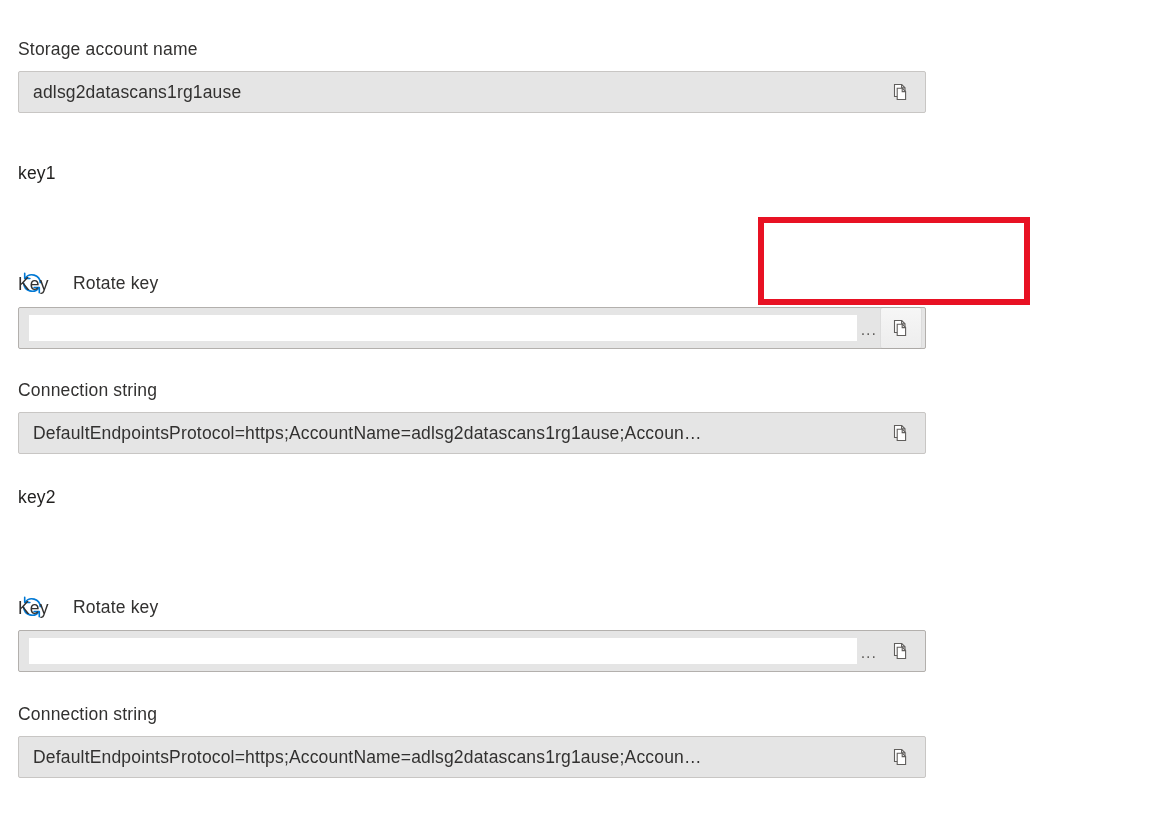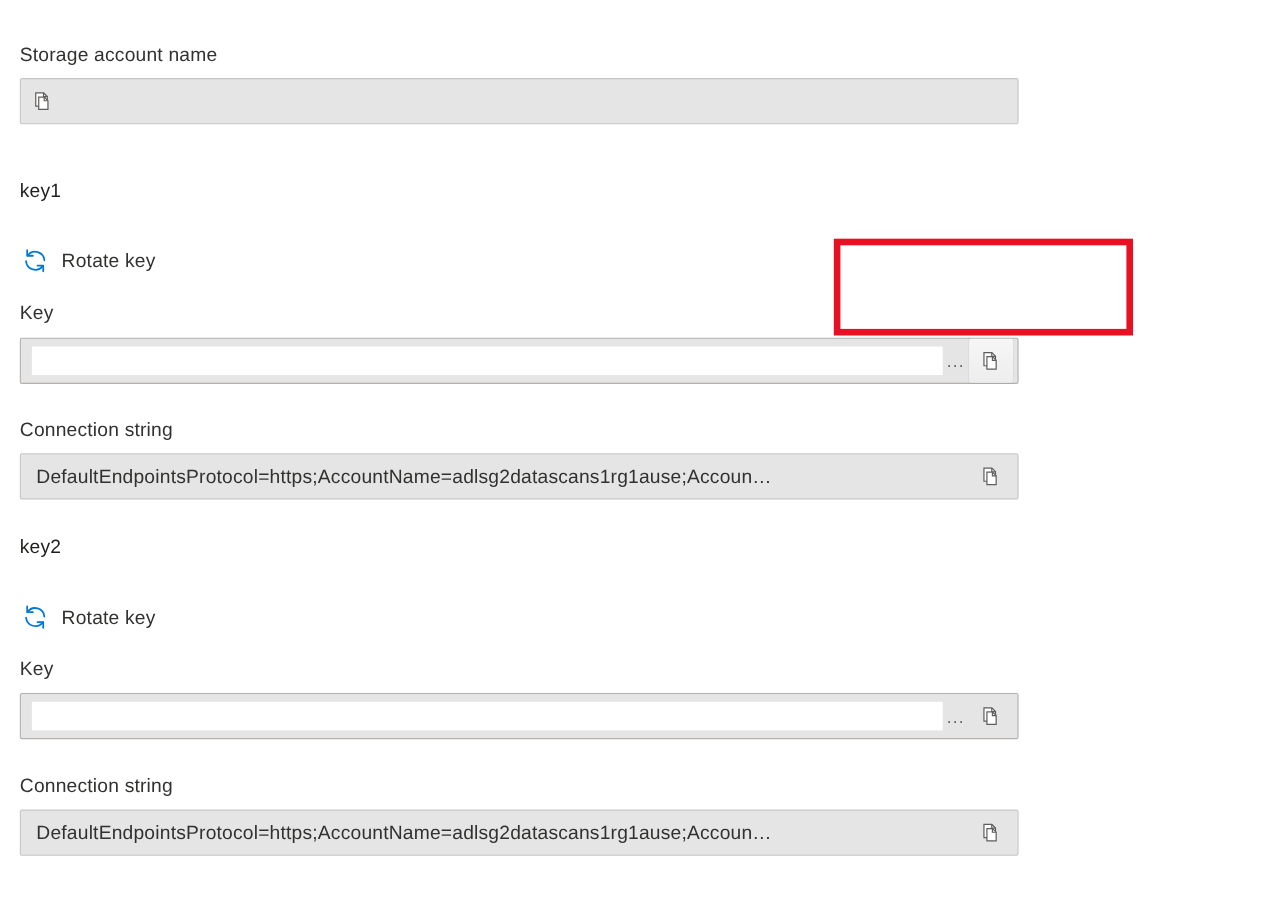--- a/index.html
+++ b/index.html
@@ -123,23 +123,24 @@
     background: linear-gradient(180deg, #f6f6f6 0%, #ededed 100%);
     box-shadow: 0 0 0 1px rgba(0,0,0,0.04);
   }
   .copy-btn svg { display: block; }
 
   
   .rotate-key {
     position: absolute;
     display: flex;
     align-items: center;
-    gap: 10px;
+    gap: 27px;
     cursor: pointer;
     user-select: none;
+    margin-top: 46px;
   }
   .rotate-key .rotate-icon {
     width: 28px;
     height: 28px;
     display: block;
     flex: 0 0 auto;
   }
   .rotate-key .rotate-label {
     font-size: 17.5px;
     line-height: 22px;
@@ -195,20 +196,21 @@
   }
 </style>
 </head>
 <body>
 
 <div class="page">
 
   <div class="field-label" style="left:18px; top:21px;">Storage account name</div>
 
   <div class="readonly-field" style="left:18px; top:54px; width:908px;">
+    <div class="value">adlsg2datascans1rg1ause</div>
     <button class="copy-btn" style="margin-right:4px;">
       <span>
         <svg width="20" height="20" viewBox="0 0 20 20" fill="none">
           <path d="M3.5 2.5h7.2l3.3 3.3v8.7H3.5z" stroke="#605e5c" stroke-width="1.1" fill="#ffffff"></path>
           <path d="M10.6 2.6v3.3h3.3" stroke="#605e5c" stroke-width="1.1" fill="none"></path>
           <path d="M6.2 6.2h5.1l3.3 3.3v8.0H6.2z" stroke="#605e5c" stroke-width="1.1" fill="#ffffff"></path>
           <path d="M11.2 6.3v3.3h3.3" stroke="#605e5c" stroke-width="1.1" fill="none"></path>
         </svg>
       </span>
     </button>

